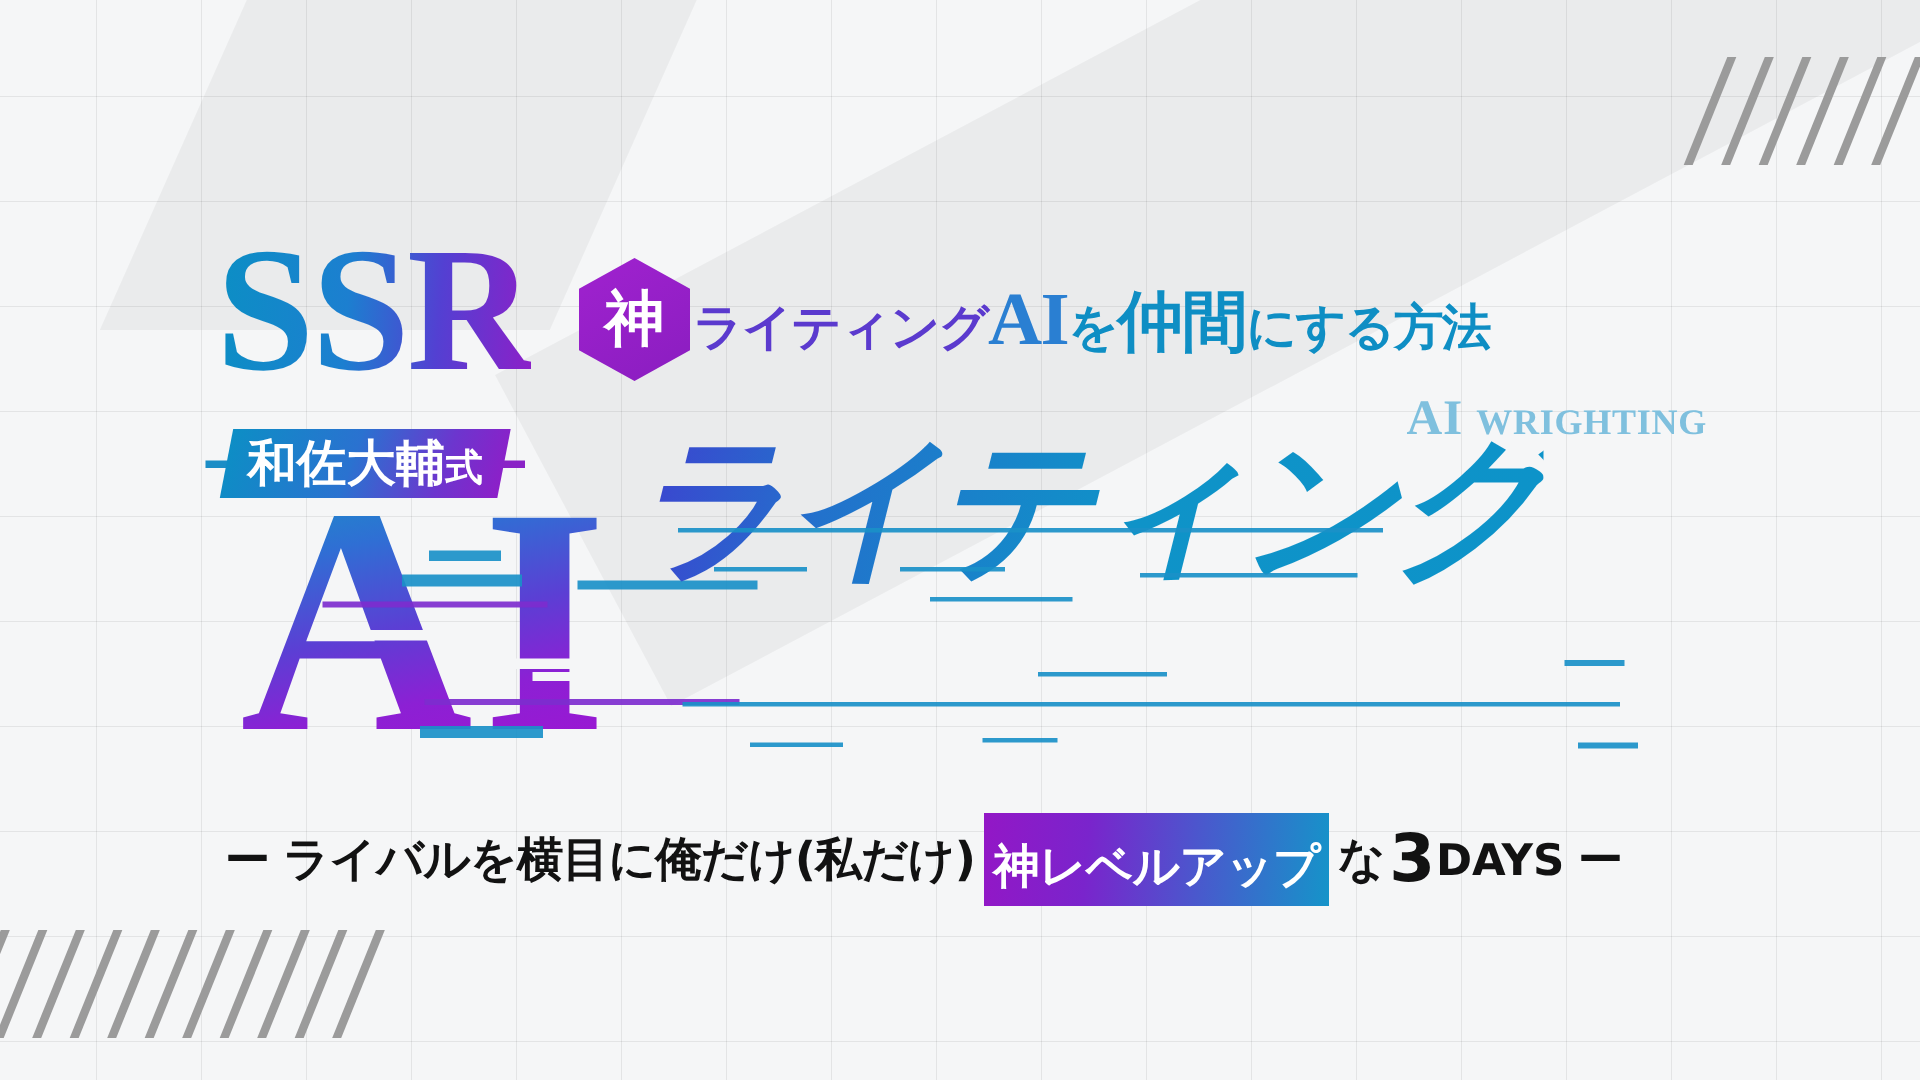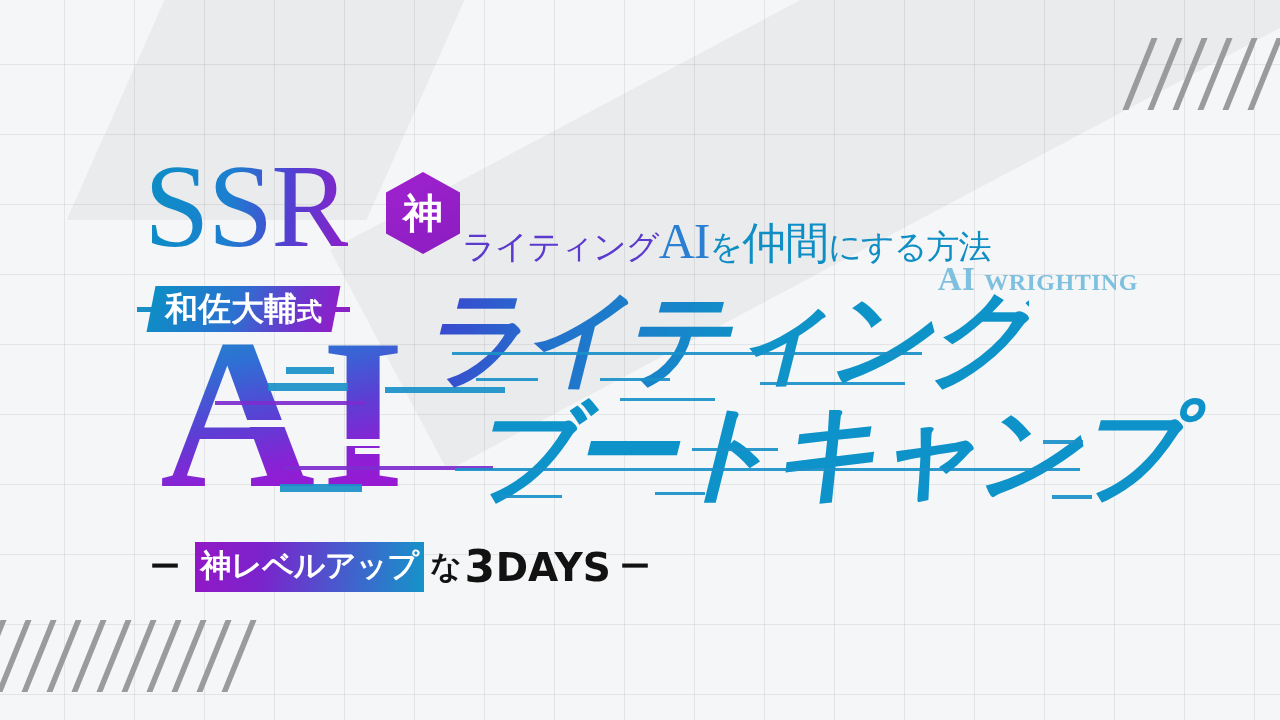--- a/index.html
+++ b/index.html
@@ -75,21 +75,21 @@
     font-family: "Liberation Serif", serif;
     font-weight: 700;
     font-size: 25px;
     letter-spacing: 1.2px;
   }
 
   
   .ssr {
     left: 144px; top: 148px;
     font-family: "Liberation Serif", serif;
-    font-weight: 400;
+    font-weight: 700;
     font-size: 118px;
     line-height: 1;
     letter-spacing: -2px;
   }
 
   
   .hex-badge {
     left: 386px; top: 172px;
     width: 74px; height: 82px;
   }
@@ -113,23 +113,23 @@
     left: 462px; top: 152px;
     font-family: "DejaVu Serif", serif;
     font-weight: 700;
     font-size: 40px;
     letter-spacing: -1px;
   }
   .lead1 .small { font-size: 29px; color: #1090c6; }
   .lead1 .b1 { color: #4e44cf; }
 
   .lead2 {
-    left: 462px; top: 212px;
+    left: 462px; top: 183px;
     font-family: "DejaVu Serif", serif;
-    font-weight: 400;
+    font-weight: 700;
     font-size: 44px;
     letter-spacing: -1px;
     color: #0e8ec4;
   }
   .lead2 .pur  { color: #5b3ace; }
   .lead2 .mid  { color: #2a7fd2; }
   .lead2 .ai   { font-family: "Liberation Serif", serif; font-size: 50px; }
   .lead2 .sm   { font-size: 33px; }
 
   
@@ -234,30 +234,30 @@
     font-weight: 700;
     font-size: 31px;
     color: #121212;
     letter-spacing: -0.5px;
   }
   .tagline .dash { margin: 0 9px 0 0; font-size: 30px; }
   .tagline .dash-r { margin: 0 0 0 9px; font-size: 30px; }
   .tagline .hl {
     background: linear-gradient(95deg, #9317c6 0%, #7a24cc 30%, #4a58cd 62%, #1594c9 100%);
     color: #ffffff;
-    padding: 3px 6px 5px 6px;
+    padding: 15px 6px 5px 6px;
     margin: 0 6px;
   }
   .tagline .num {
     font-size: 44px;
     line-height: 0.9;
     margin: 0 1px 0 3px;
   }
   .tagline .days {
-    font-size: 39px;
+    font-size: 29px;
     letter-spacing: 0px;
   }
 </style>
 </head>
 <body>
 
 <div id="poster">
 
   <div class="grid-layer"></div>
   <div class="diag-band band-tl"></div>
@@ -319,36 +319,36 @@
   <div class="scan" style="left:385px; top:387px; width:120px; height:6px;"></div>
 
   <div class="block brush1">ライティング</div>
 
   <div class="scan" style="left:452px; top:352px; width:470px; height:3px;"></div>
   <div class="scan" style="left:476px; top:378px; width:62px; height:3px;"></div>
   <div class="scan" style="left:600px; top:378px; width:70px; height:3px;"></div>
   <div class="scan" style="left:620px; top:398px; width:95px; height:3px;"></div>
   <div class="scan" style="left:760px; top:382px; width:145px; height:3px;"></div>
 
-  <div class="block brush2">ブートキャンプ</div>
 
   <div class="scan" style="left:455px; top:468px; width:625px; height:3px;"></div>
   <div class="scan" style="left:500px; top:495px; width:62px; height:3px;"></div>
   <div class="scan" style="left:655px; top:492px; width:50px; height:3px;"></div>
   <div class="scan" style="left:692px; top:448px; width:86px; height:3px;"></div>
   <div class="scan" style="left:1043px; top:440px; width:40px; height:4px;"></div>
   <div class="scan" style="left:1052px; top:495px; width:40px; height:4px;"></div>
   <div class="scan white" style="left:1062px; top:427px; width:32px; height:6px;"></div>
 
   <div class="block dw">
     <div class="r2"><span>AI</span>&nbsp;<span class="cap">WRIGHTING</span></div>
   </div>
 
   <div class="block tagline">
     <span class="dash">ー</span>
+    <span>ライバルを横目に俺だけ(私だけ)</span>
     <span class="hl">神レベルアップ</span>
     <span>な</span>
     <span class="num">3</span>
     <span class="days">DAYS</span>
     <span class="dash-r">ー</span>
   </div>
 
 </div>
 
 </body></html>

